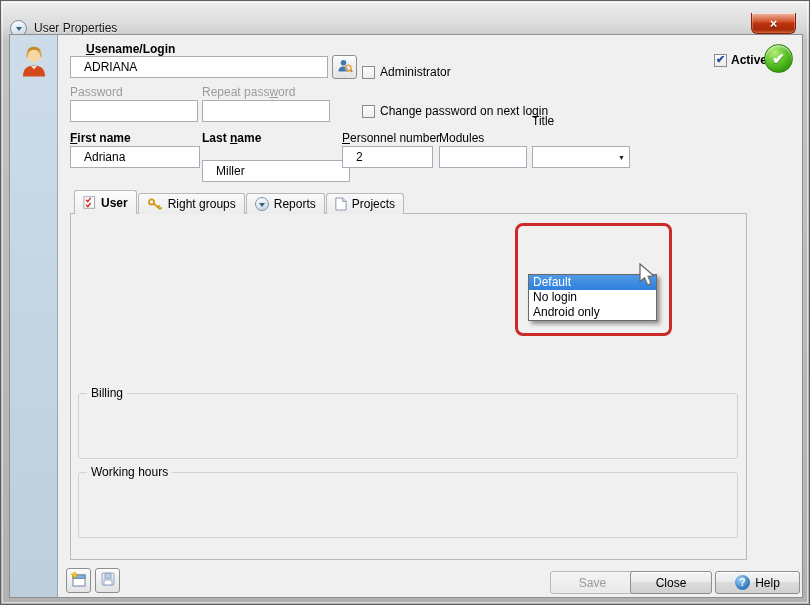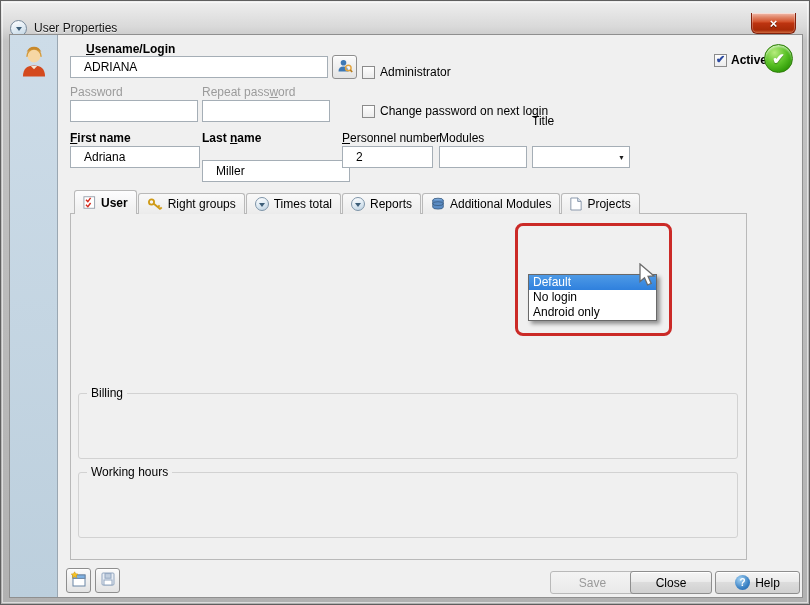--- a/index.html
+++ b/index.html
@@ -186,35 +186,21 @@
               <g stroke="#cf9a16" stroke-width="1.8" fill="none">
                 <circle cx="4.5" cy="4" r="2.6"></circle>
                 <path d="M6.8 5.8 L13.5 11.2 M11 9.2 l1.6-1.8 M13.2 11 l1.5-1.7"></path>
               </g>
             </svg>
         </span>
         <span>Right groups</span>
       </div>
       <div class="tab">
         <span class="ticon circ-icon"></span>
-        <span>Times total</span>
-      </div>
-      <div class="tab">
-        <span class="ticon circ-icon"></span>
         <span>Reports</span>
-      </div>
-      <div class="tab">
-        <span class="ticon">
-          <svg width="14" height="14" viewBox="0 0 16 16">
-              <ellipse cx="8" cy="3.6" rx="6" ry="2.2" fill="#7aa7d8" stroke="#3b5f86"></ellipse>
-              <path d="M2 3.6 v8 a6 2.2 0 0 0 12 0 v-8" fill="#5b8cc4" stroke="#3b5f86"></path>
-              <ellipse cx="8" cy="7.6" rx="6" ry="2.2" fill="none" stroke="#3b5f86"></ellipse>
-            </svg>
-        </span>
-        <span>Additional Modules</span>
       </div>
       <div class="tab">
         <span class="ticon">
           <svg width="12" height="14" viewBox="0 0 14 16">
               <path d="M1 1 h8 l4 4 v10 h-12 z" fill="#fff" stroke="#7a8aa0"></path>
               <path d="M9 1 v4 h4" fill="#dce6f2" stroke="#7a8aa0"></path>
             </svg>
         </span>
         <span>Projects</span>
       </div>

